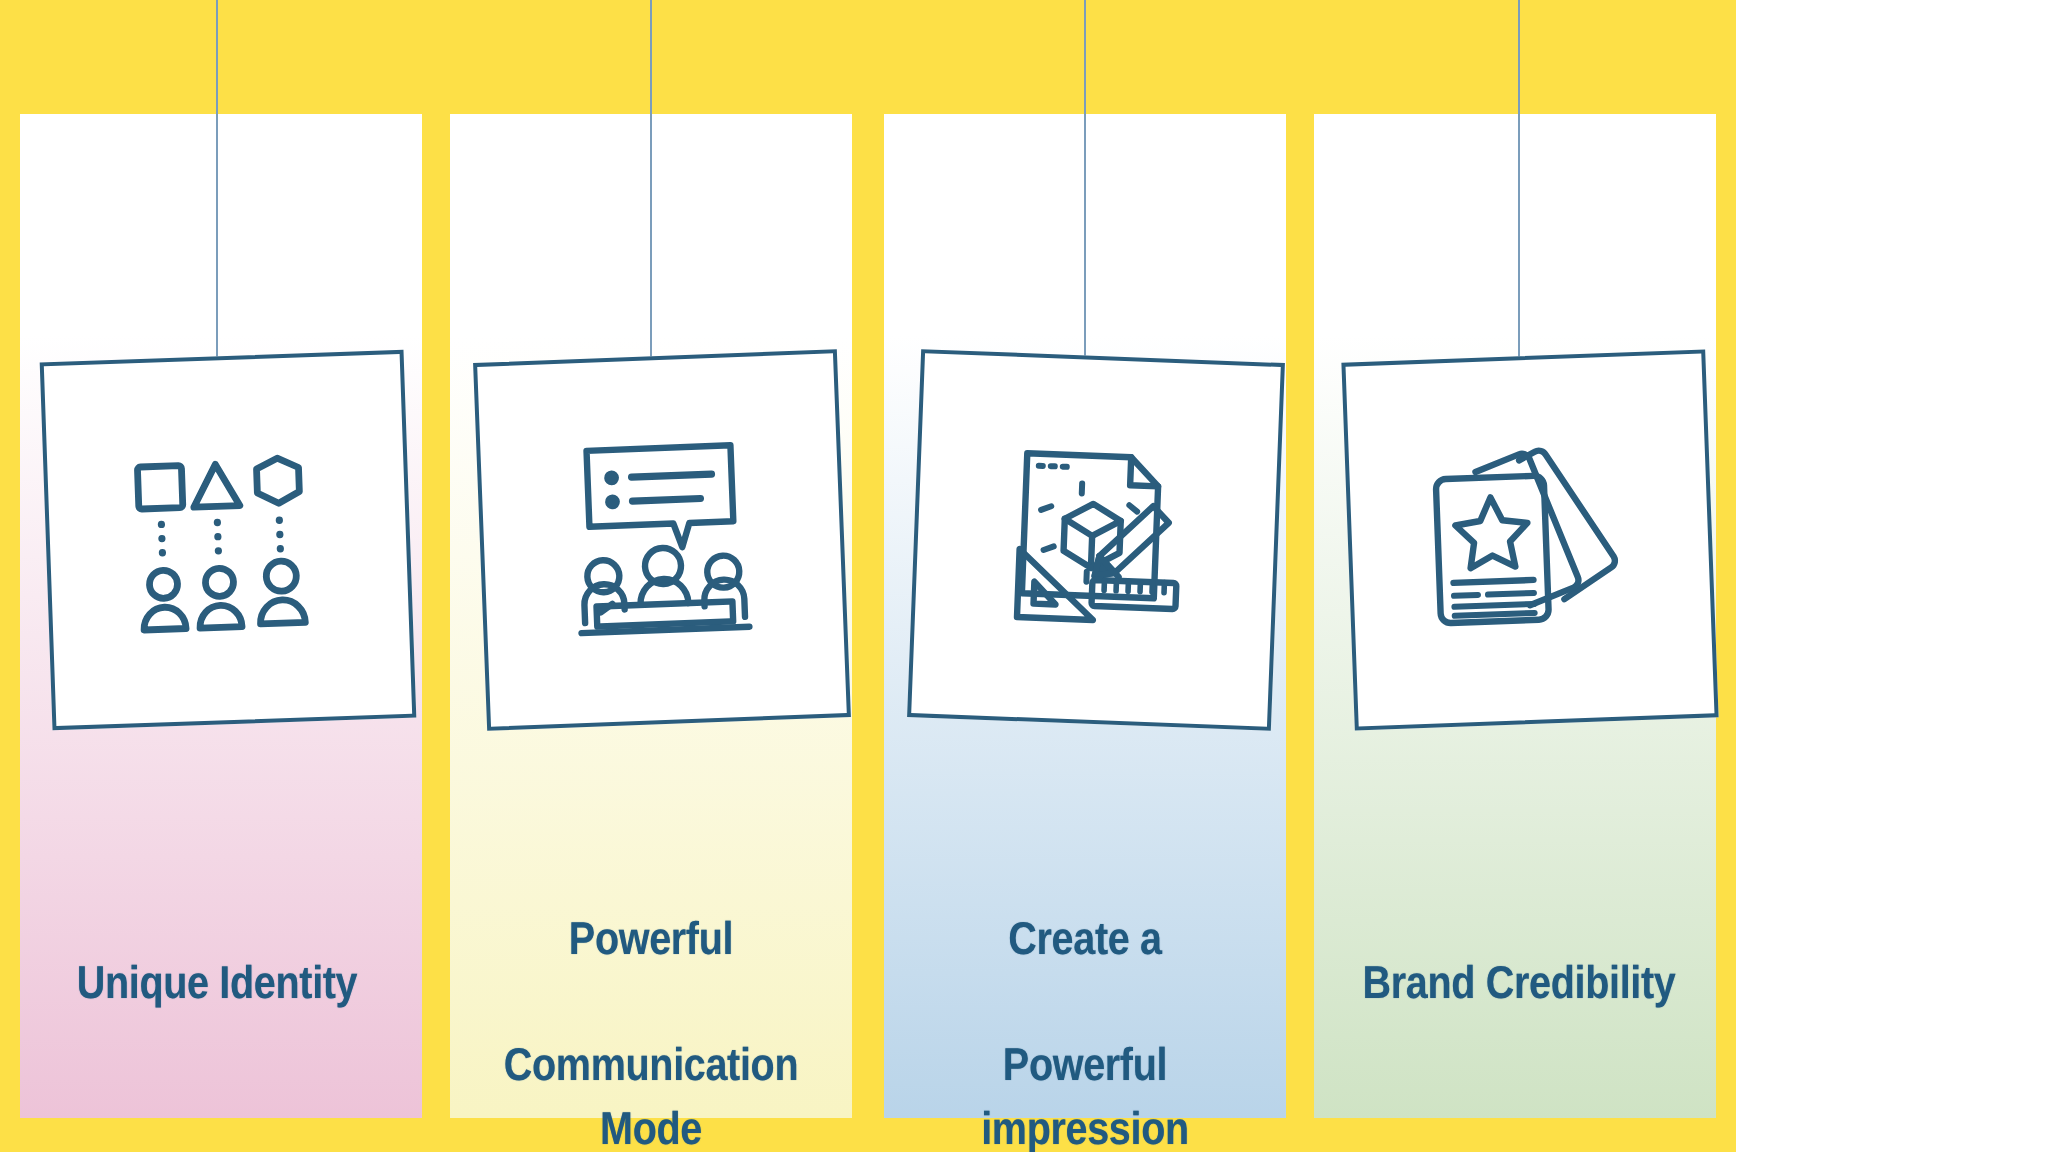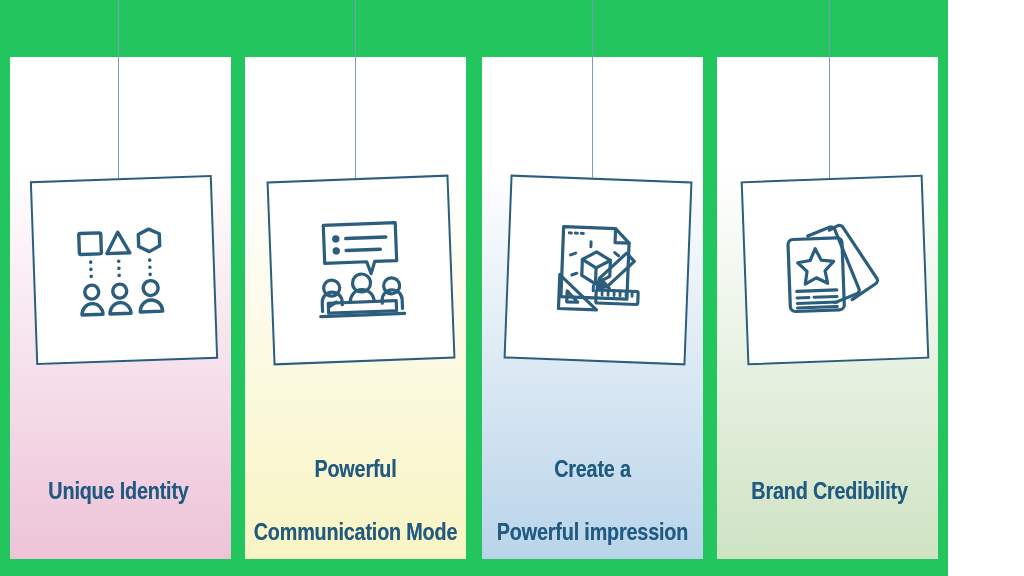--- a/index.html
+++ b/index.html
@@ -2,21 +2,21 @@
 <html><head>
 <meta charset="utf-8">
 <style>
   * { margin:0; padding:0; box-sizing:border-box; }
   html,body { width:1024px; height:576px; }
   body {
     background:#ffffff;
     font-family:"Liberation Sans", sans-serif;
     overflow:hidden;
   }
-  .board { position:relative; width:948px; height:576px; background:#22c55e; }
+  .board { position:relative; width:868px; height:576px; background:#fde047; }
 
   
   .panels { position:absolute; inset:0; display:flex; }
   .panel {
     position:relative;
     flex:1 1 0;
     height:100%;
   }
   .banner {
     position:absolute;

